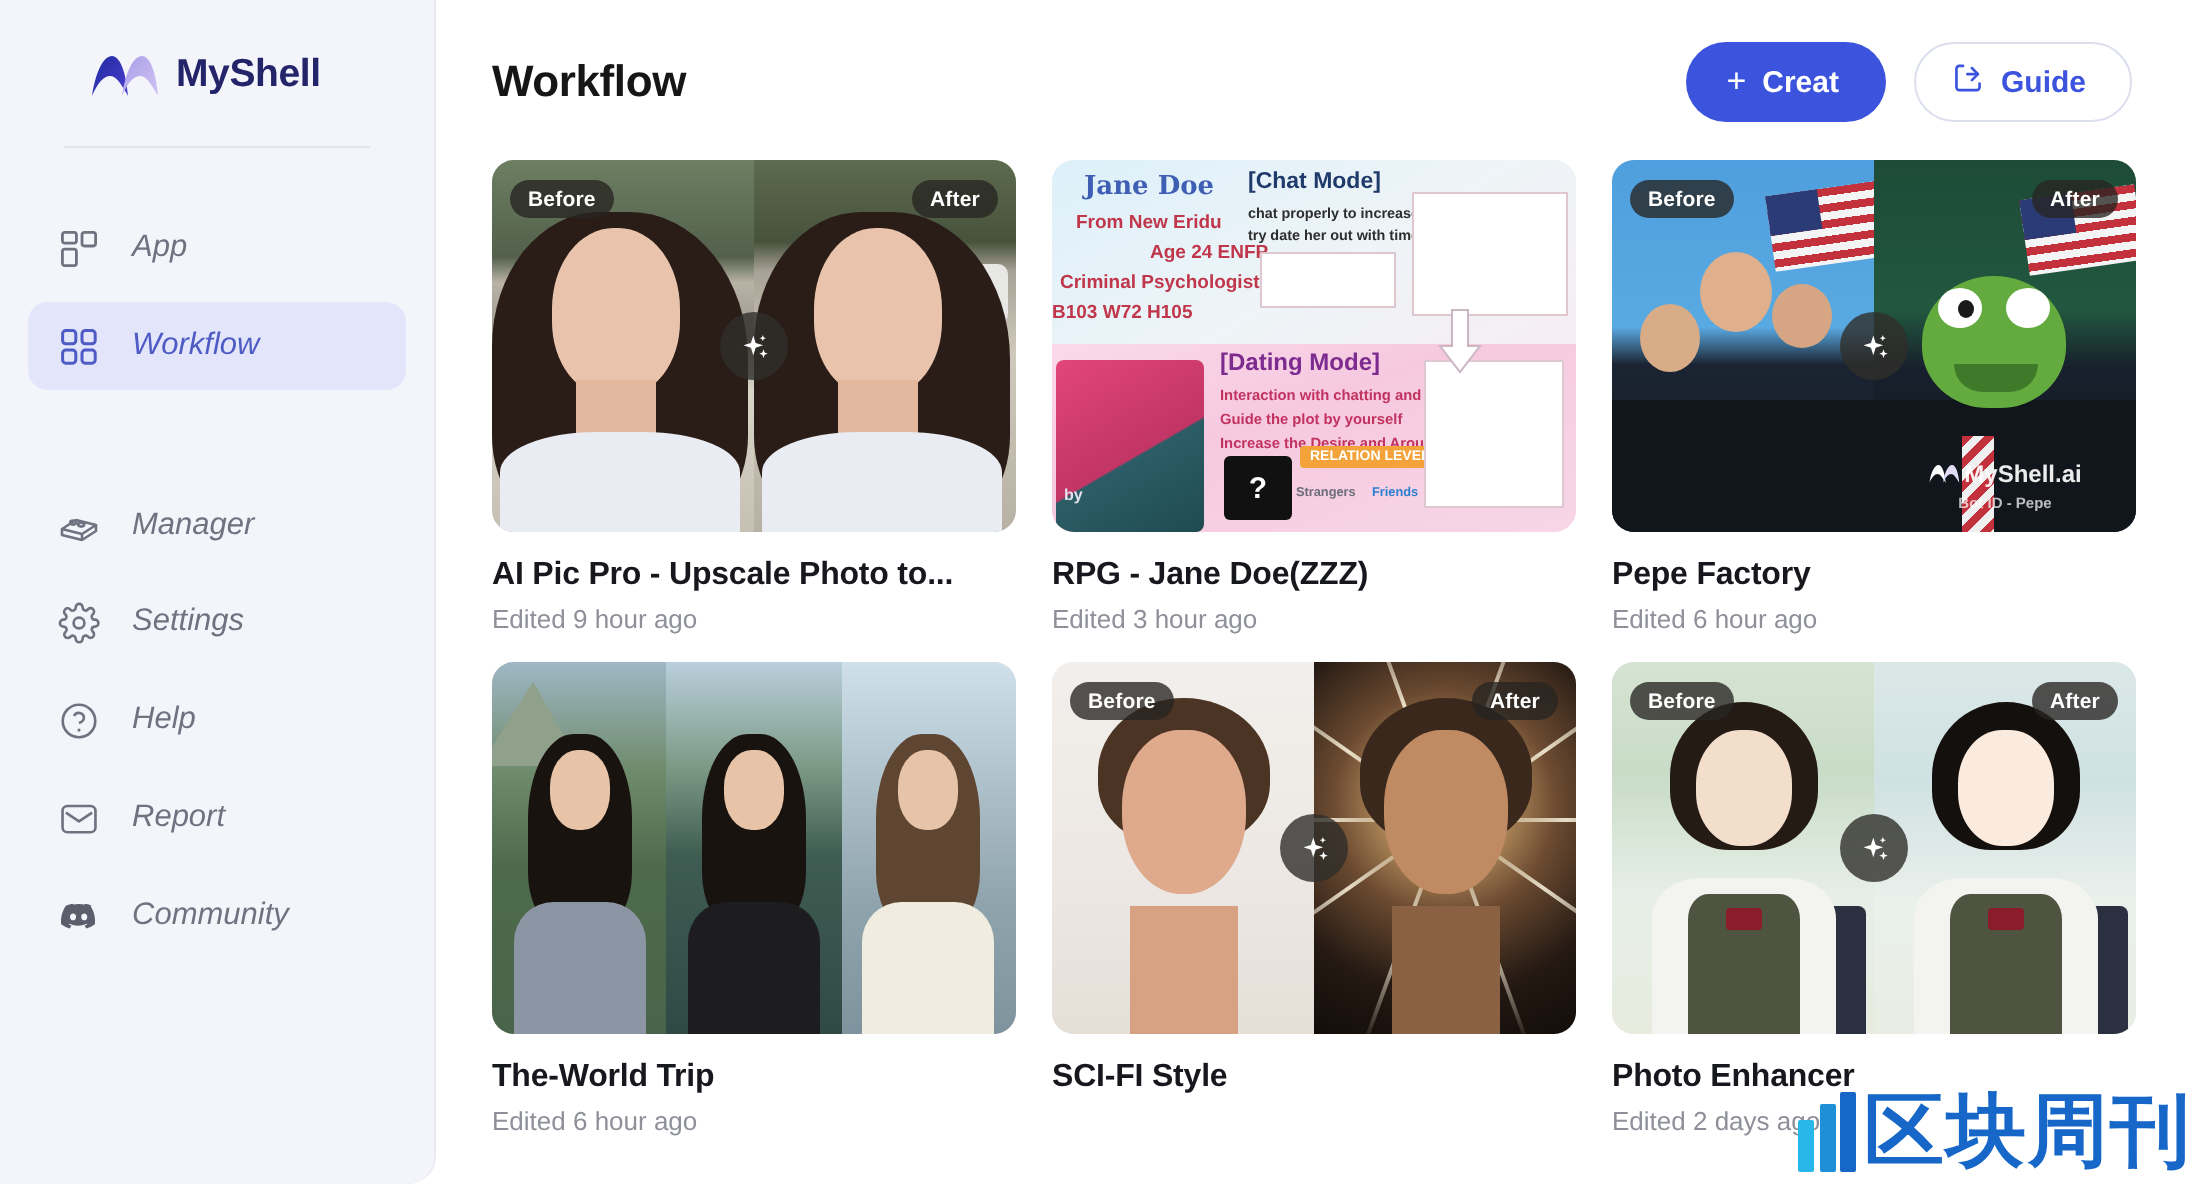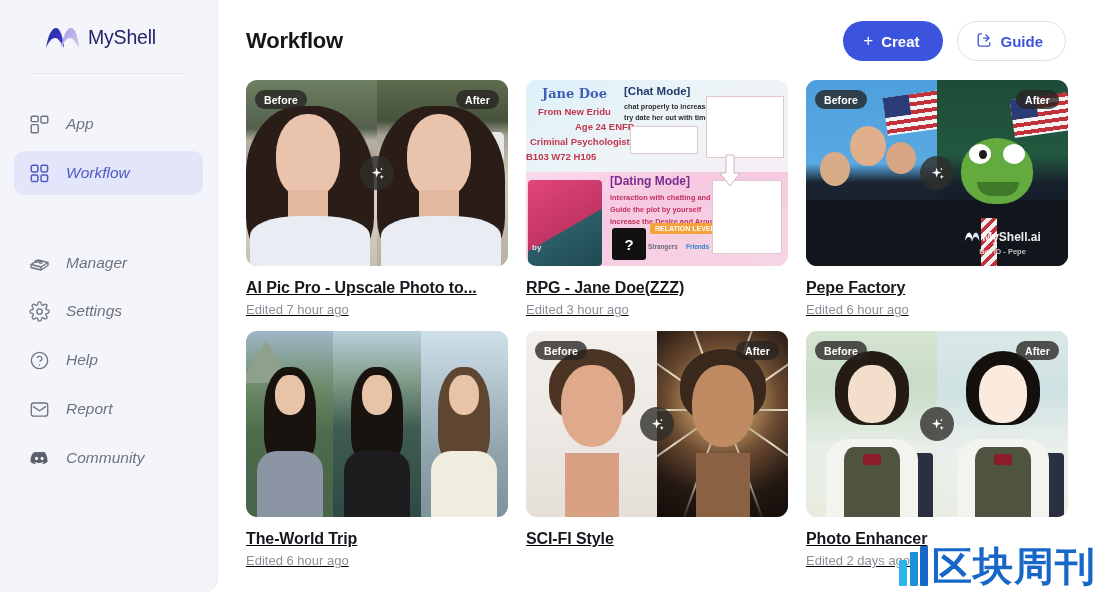--- a/index.html
+++ b/index.html
@@ -16,21 +16,21 @@
     position: relative;
     width: 218px; height: 592px;
     background: #f4f5fa;
     border-right: 1px solid #e9eaf0;
     border-radius: 0 0 14px 0;
     flex: 0 0 218px;
     padding-top: 0;
   }
   .brand { display: flex; align-items: center; gap: 9px; padding: 26px 0 0 46px; }
   .brand-mark { width: 33px; height: 22px; position: relative; display:block; }
-  .brand-name { font-size: 19.5px; font-weight: 400; color: #24246a; letter-spacing: -0.2px; }
+  .brand-name { font-size: 19.5px; font-weight: 700; color: #24246a; letter-spacing: -0.2px; }
   .brand-divider { height: 1px; background: #e4e5ec; margin: 24px 32px 0 32px; }
 
   .nav-group { margin-top: 28px; padding: 0 10px; font-style: italic; }
   .nav-group.lower { margin-top: 46px; }
   .nav-item {
     display: flex; align-items: center; gap: 16px;
     height: 44px; padding: 0 14px; margin: 0 4px 5px 4px;
     border-radius: 10px; cursor: pointer;
     color: #6f7280; font-size: 15.5px; font-weight: 400;
   }
@@ -58,21 +58,21 @@
   .btn-import {
     display: flex; align-items: center; gap: 8px;
     background: #fff; color: #3c54dd;
     height: 40px; padding: 0 22px 0 18px;
     border: 1.5px solid #dcdfee; border-radius: 22px;
     font-size: 15px; font-weight: 600; cursor: pointer;
     font-family: inherit;
   }
 
   
-  .grid { display: grid; grid-template-columns: repeat(3, 262px); column-gap: 18px; row-gap: 14px; margin-top: 2px; text-decoration: underline; }
+  .grid { display: grid; grid-template-columns: repeat(3, 262px); column-gap: 18px; row-gap: 14px; margin-top: 2px; }
   .card { width: 262px; cursor: pointer; }
   .thumb {
     position: relative; width: 262px; height: 186px;
     border-radius: 11px; overflow: hidden; background: #ddd;
     display: flex;
   }
   .thumb .half { position: relative; flex: 1 1 50%; overflow: hidden; }
   .badge {
     position: absolute; top: 10px;
     background: rgba(38,36,33,.78); color: #fff;
@@ -329,21 +329,21 @@
           <span class="badge right">After</span>
           <span class="spark">
             <svg width="17" height="17" viewBox="0 0 20 20" fill="#fff">
               <path d="M9 3.2 10.4 7.6 14.8 9 10.4 10.4 9 14.8 7.6 10.4 3.2 9 7.6 7.6Z"></path>
               <path d="M15 11.4 15.7 13.2 17.5 13.9 15.7 14.6 15 16.4 14.3 14.6 12.5 13.9 14.3 13.2Z"></path>
               <path d="M14.6 3 15.1 4.3 16.4 4.8 15.1 5.3 14.6 6.6 14.1 5.3 12.8 4.8 14.1 4.3Z"></path>
             </svg>
           </span>
         </div>
         <div class="card-title">AI Pic Pro - Upscale Photo to...</div>
-        <div class="card-meta">Edited 7 hour ago</div>
+        <div class="card-meta">Edited 9 hour ago</div>
       </div>
 
       <div class="card">
         <div class="thumb c2">
           <div class="c2-top"></div>
           <div class="c2-bot"></div>
 
           <span class="nm" style="left:16px; top:6px; font-size:13px;">Jane Doe</span>
           <span class="redtx" style="left:12px; top:26px;">From New Eridu</span>
           <span class="redtx" style="left:22px; top:41px;margin-left:27px;">Age 24 ENFP</span>

